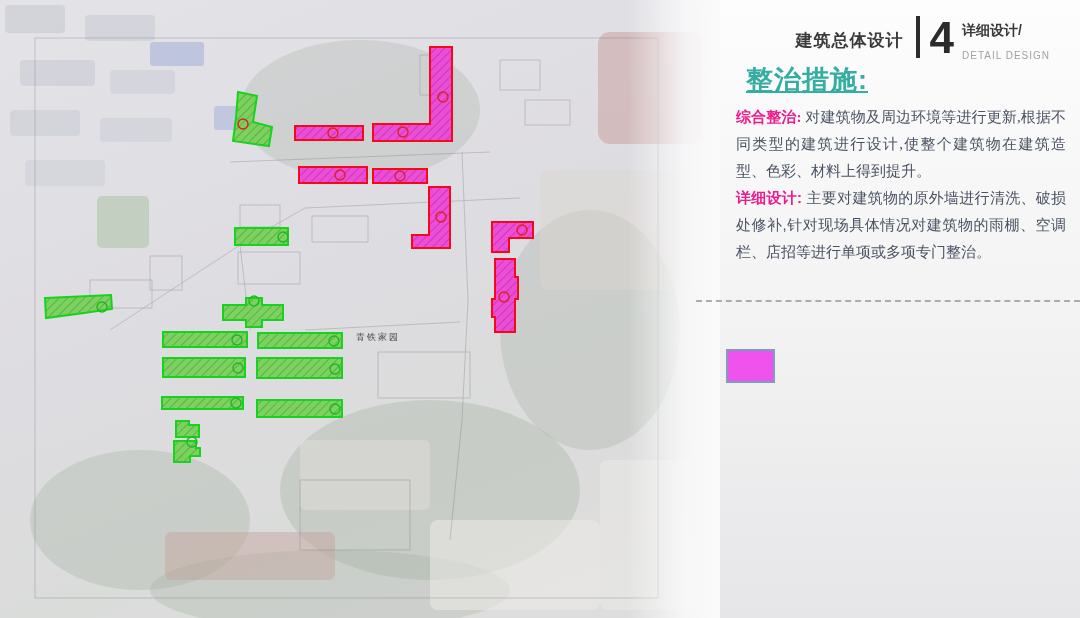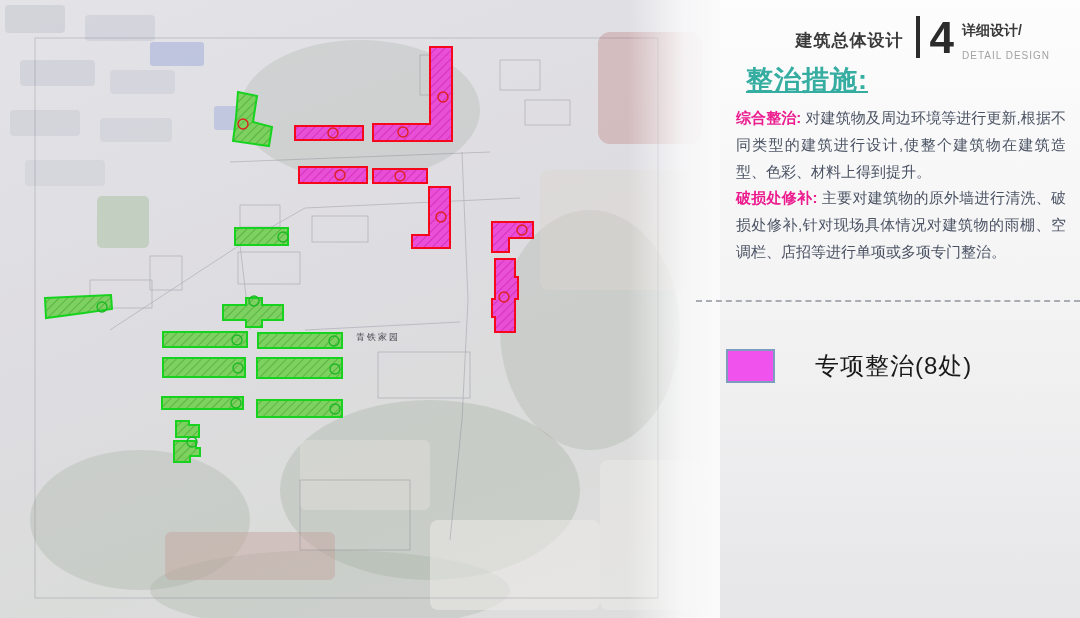--- a/index.html
+++ b/index.html
@@ -20,21 +20,21 @@
   .hdr{position:absolute;top:16px;right:30px;display:flex;align-items:flex-start;}
   .hdr-cn{font-size:17px;font-weight:bold;color:#3a3a3a;letter-spacing:1px;margin-top:13px;text-align:right;}
   .hdr-bar{width:4px;height:42px;background:#2c2c2c;margin:0 10px 0 12px;}
   .hdr-num{font-size:44px;font-weight:bold;color:#2b2b2b;line-height:44px;margin-right:8px;}
   .hdr-sub{display:flex;flex-direction:column;margin-top:6px;}
   .hdr-sub-cn{font-size:14px;font-weight:bold;color:#3a3a3a;}
   .hdr-sub-en{font-size:10px;color:#a2a2a2;letter-spacing:1px;margin-top:10px;}
 
   .sec-title{position:absolute;left:-268px;top:62px;left:34px;font-size:27px;font-weight:bold;color:#35ada1;letter-spacing:1px;text-decoration:underline;}
   .para{position:absolute;left:24px;width:330px;font-size:15px;line-height:27px;color:#4b5363;text-align:justify;}
-  .para-1{top:104px;}
+  .para-1{top:104px;font-family:Liberation Serif, serif;}
   .para-2{top:184px;}
   .lead{font-weight:bold;}
   .lead-1{color:#ec1c8f;}
   .lead-2{color:#ec1c8f;}
 
   .dash-line{position:absolute;left:-16px;top:300px;width:384px;border-top:2px dashed #a9adb3;}
   .big-title{position:absolute;left:20px;top:290px;width:348px;font-size:30px;font-weight:bold;color:#e60a0a;letter-spacing:0;}
 
   .legend-row{position:absolute;left:14px;display:flex;align-items:center;}
   .legend-row-1{top:349px;}
@@ -184,25 +184,24 @@
       </div>
     </div>
 
     <div class="sec-title">整治措施:</div>
 
     <div class="para para-1">
       <span class="lead lead-1">综合整治:</span><span> 对建筑物及周边环境等进行更新,根据不同类型的建筑进行设计,使整个建筑物在建筑造型、色彩、材料上得到提升。</span>
     </div>
 
     <div class="para para-2">
-      <span class="lead lead-2">破损处修补:</span><span> 主要对建筑物的原外墙进行清洗、破损处修补,针对现场具体情况对建筑物的雨棚、空调栏、店招等进行单项或多项专门整治。</span>
+      <span class="lead lead-2">详细设计:</span><span> 主要对建筑物的原外墙进行清洗、破损处修补,针对现场具体情况对建筑物的雨棚、空调栏、店招等进行单项或多项专门整治。</span>
     </div>
 
     <div class="dash-line"></div>
 
     <div class="legend-row legend-row-1">
       <div class="swatch" style="background: rgb(240, 82, 238);"></div>
-      <div class="legend-label">专项整治(8处)</div>
     </div>
 
 
   </div>
 </div>
 
 </body></html>

